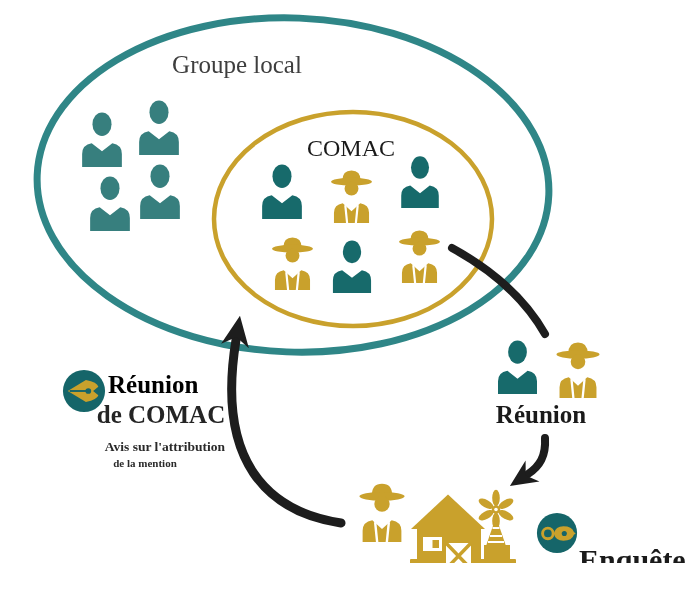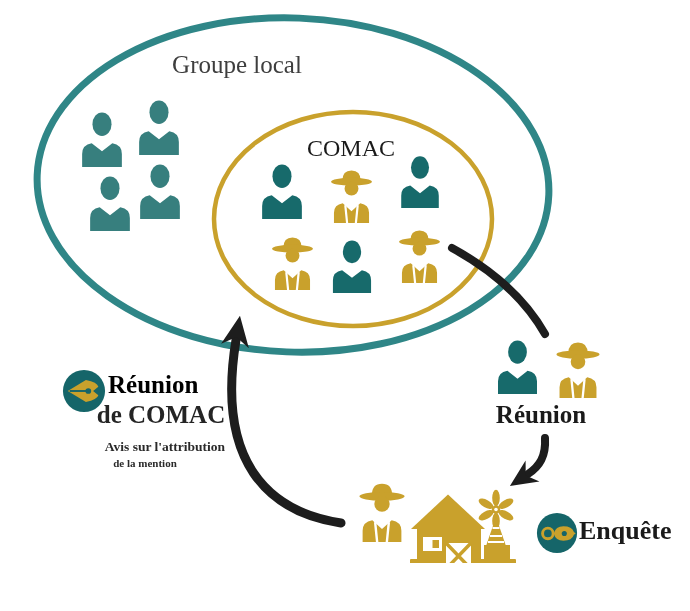--- a/index.html
+++ b/index.html
@@ -121,15 +121,15 @@
   <div class="lbl center" style="left:161px;top:401px;font-size:25px;font-weight:700;color:#242424;">de COMAC</div>
   <div class="lbl center" style="left:165px;top:440px;font-size:13.5px;font-weight:700;color:#2A2A2A;">Avis sur l'attribution</div>
   <div class="lbl center" style="left:145px;top:457px;font-size:11px;font-weight:700;color:#2A2A2A;">de la mention</div>
 
   <svg class="badge" style="left:536px;top:512px;" width="42" height="42" viewBox="0 0 46 46">
     <circle class="f-badge" cx="23" cy="23" r="22"></circle>
     <circle class="s-gold" cx="13" cy="23.5" r="5.8" fill="none" stroke-width="3.2"></circle>
     <path class="f-gold" d="M19.5 23.5 Q21.5 15.5 30 15.5 Q39.5 15.5 41.5 22 L43.5 23.5 L41.5 25 Q39.5 31.5 30 31.5 Q21.5 31.5 19.5 23.5 Z"></path>
     <circle class="f-badge" cx="31" cy="23.5" r="2.8"></circle>
   </svg>
-  <div class="lbl" style="left:579px;top:517px;font-size:26px;font-weight:700;">Enquête</div>
+  <div class="lbl" style="left:579px;top:543px;font-size:30px;font-weight:700;">Enquête</div>
 
 </div>
 
 </body></html>

